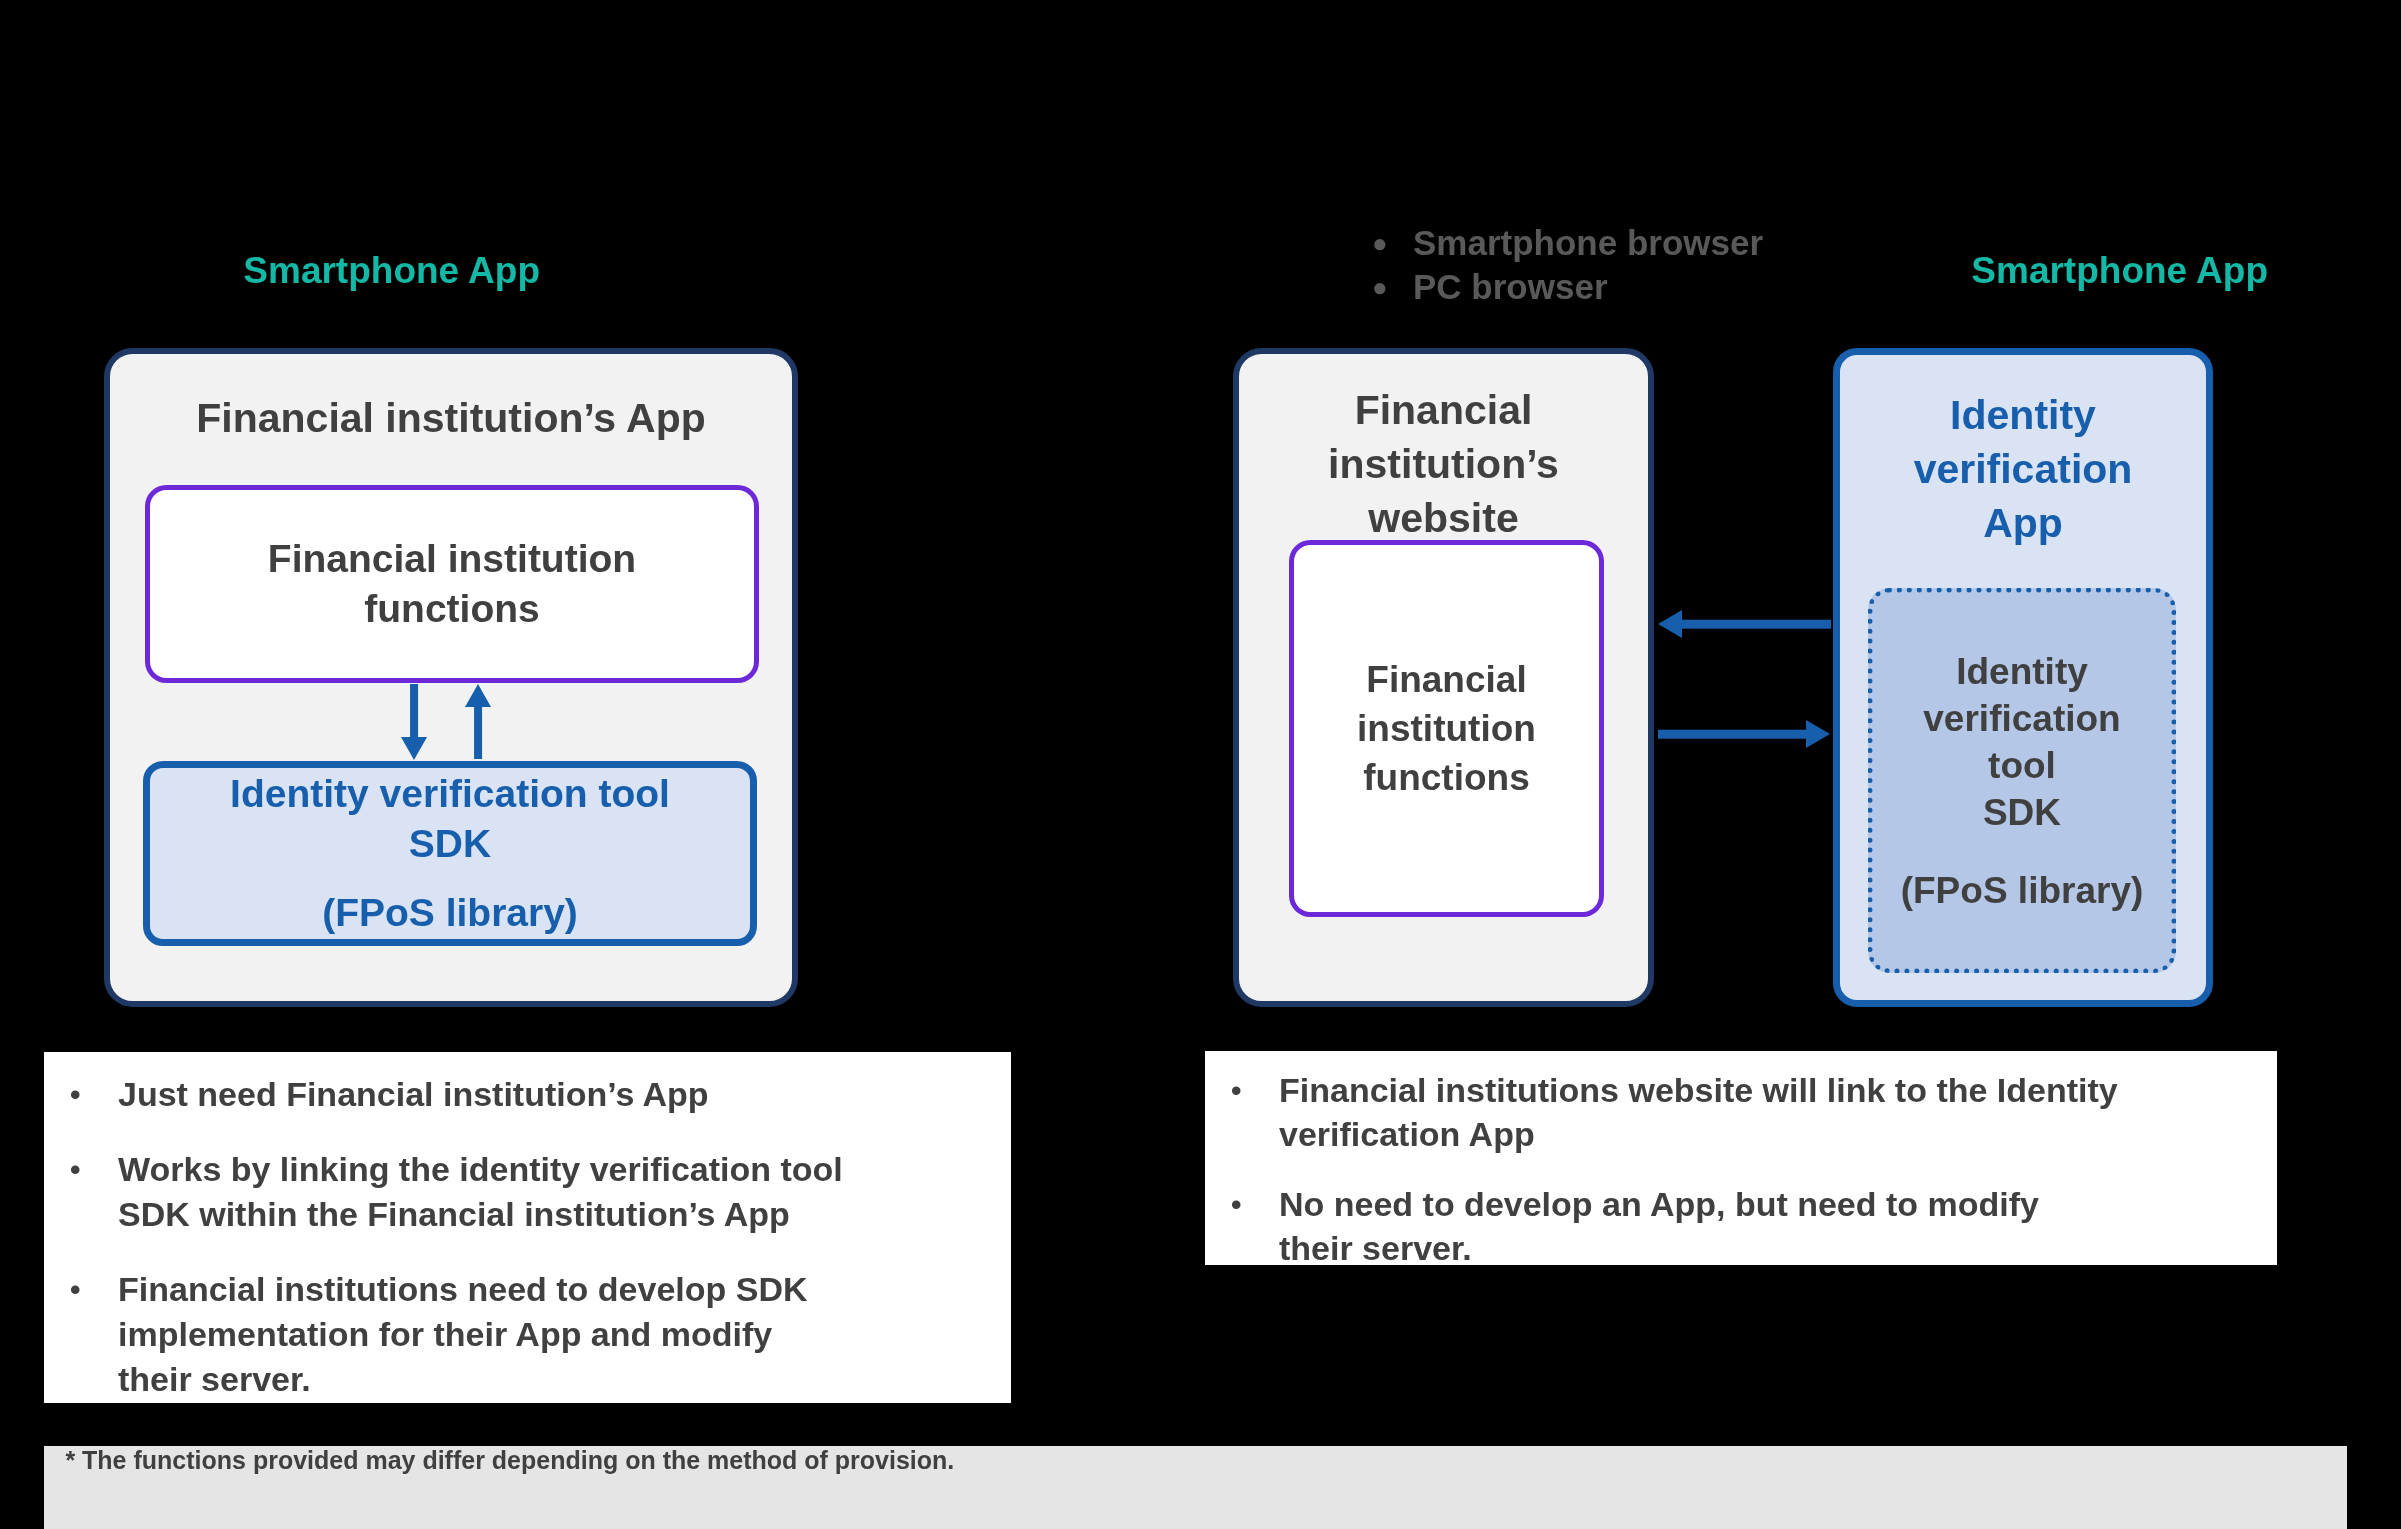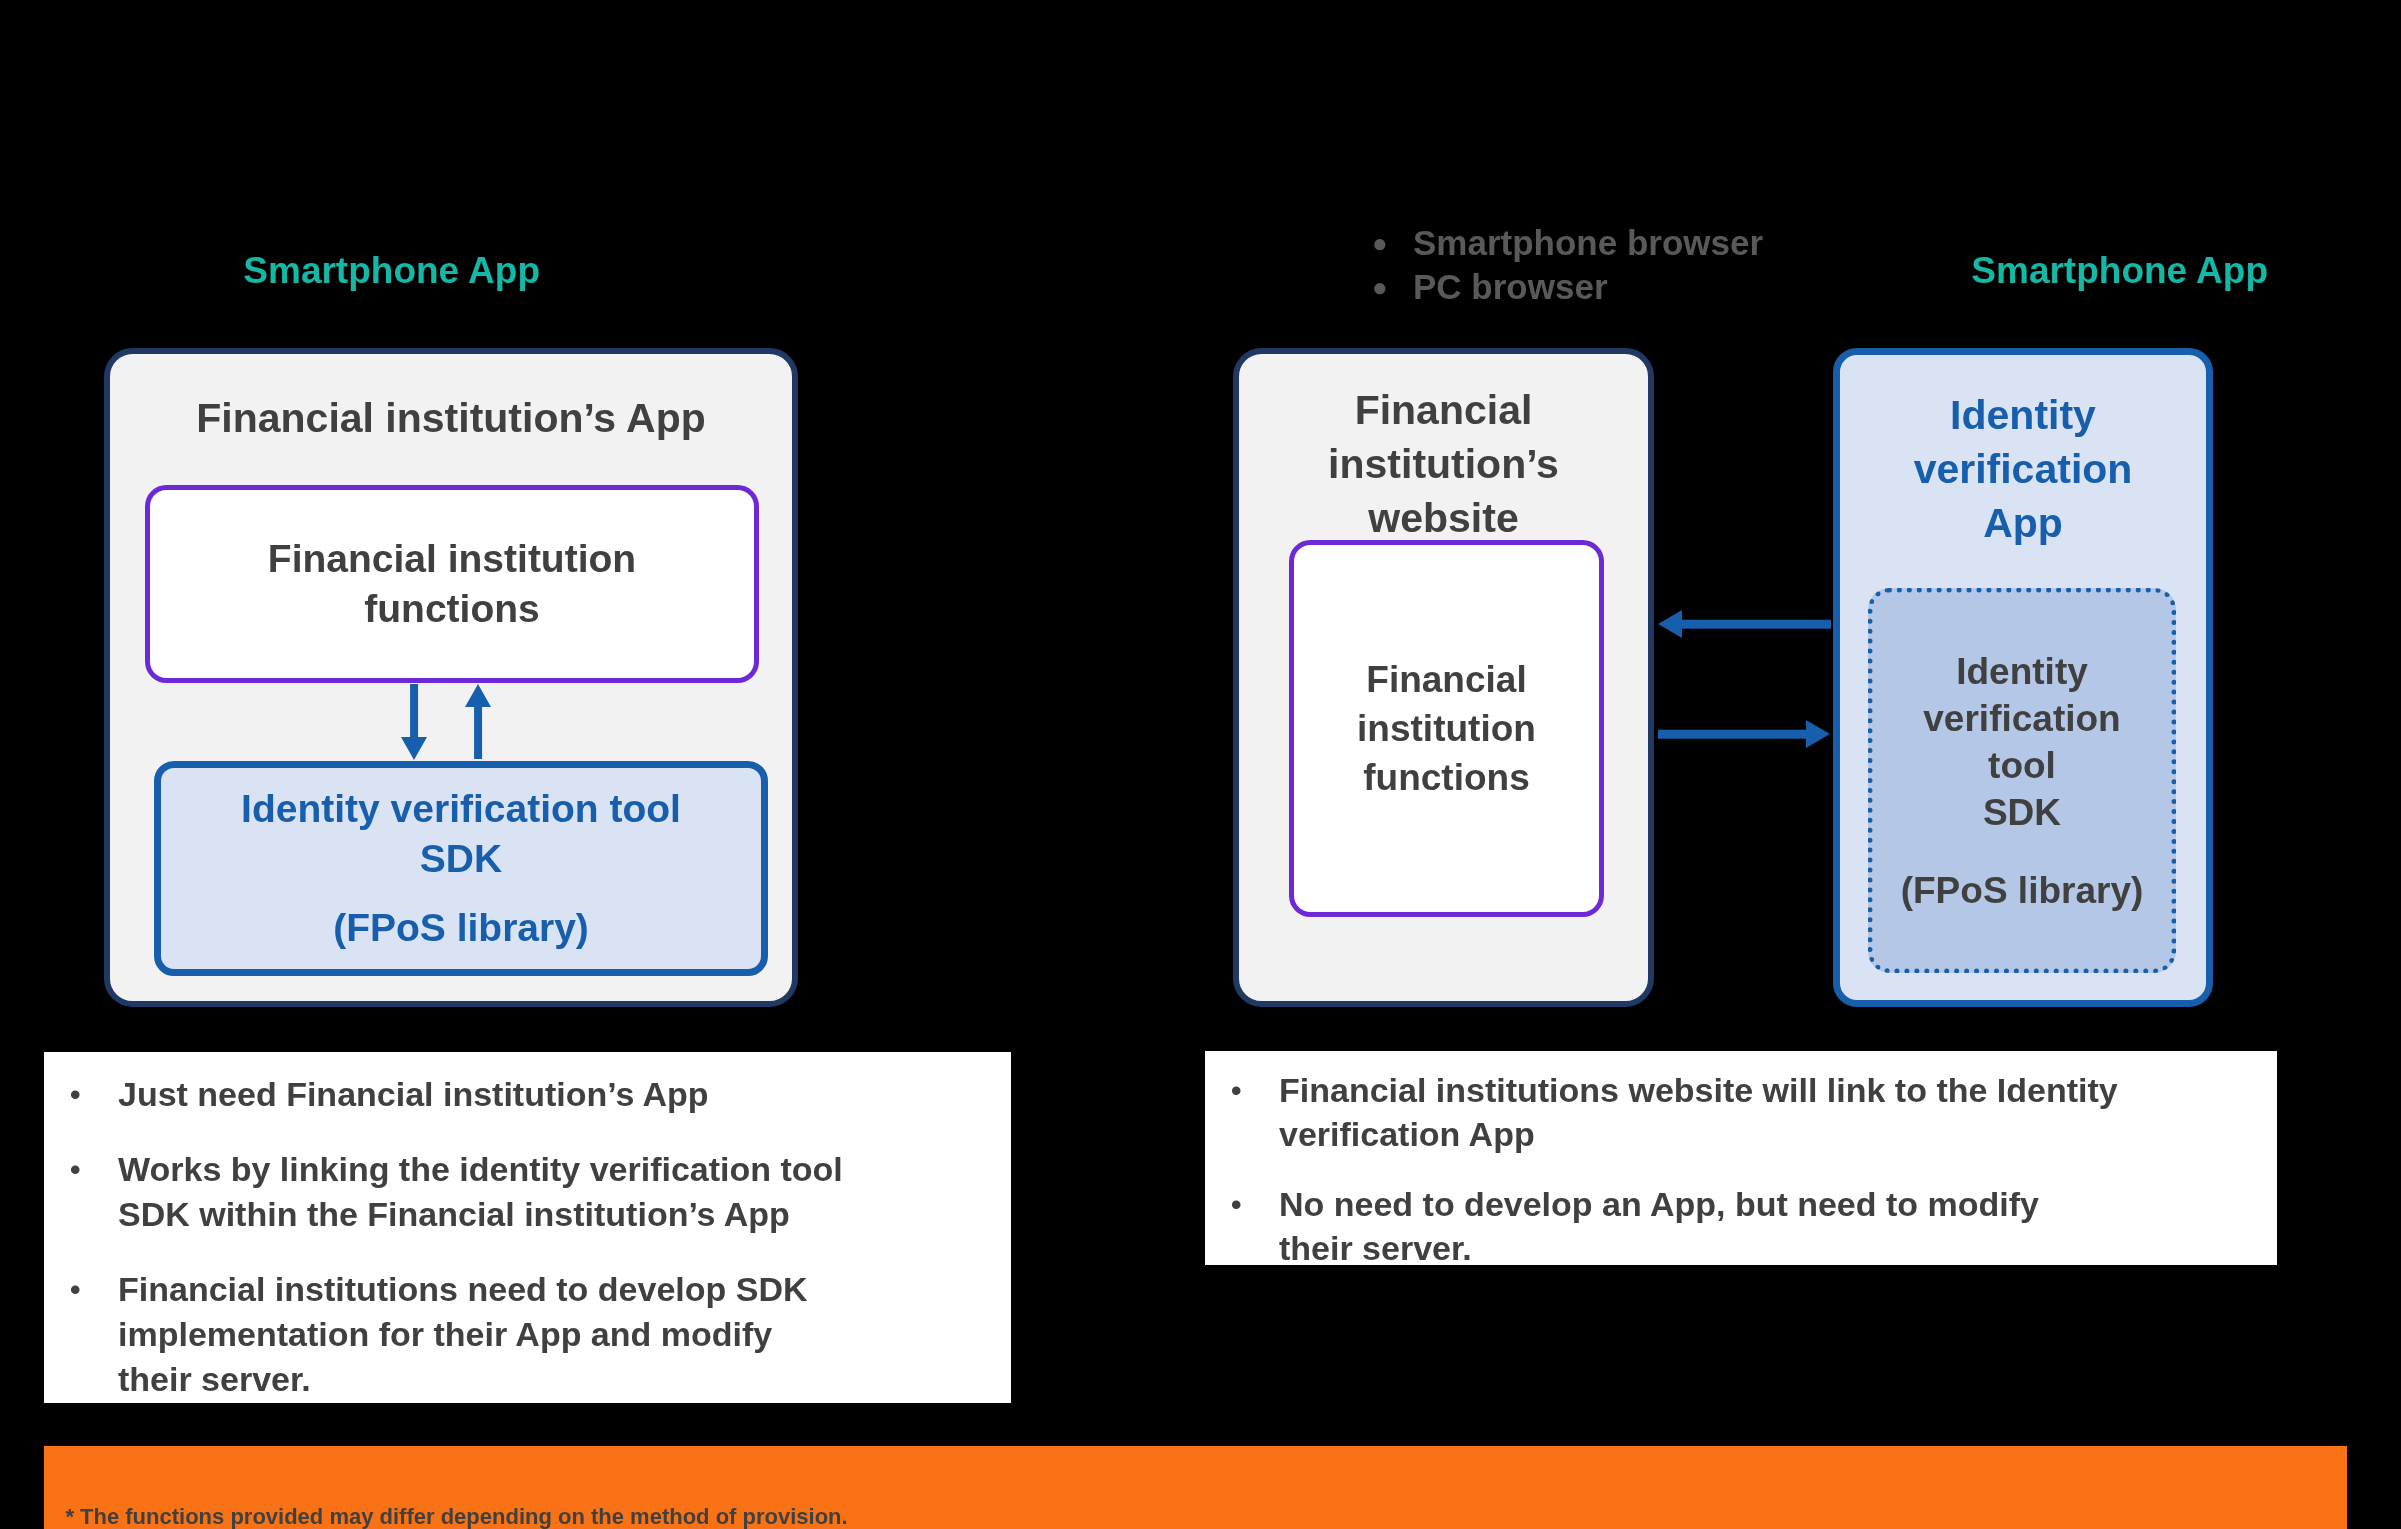--- a/index.html
+++ b/index.html
@@ -148,25 +148,25 @@
     line-height:45px;
   }
   .note-text{
     flex:1;
     font-size:34px;
     line-height:45px;
   }
   
   .footer{
     position:absolute;
-    background:#f97316;
-    color:#404040;
-    display:flex;align-items:flex-end;
-    box-sizing:border-box;
-    font-size:22px;
+    background:#e5e5e5;
+    color:#404040;
+    display:flex;align-items:flex-start;
+    box-sizing:border-box;
+    font-size:25px;
   }
 </style>
 </head>
 <body>
 
 <div class="slide">
 
 
   <div class="device-label" style="left:212px;top:250px;width:328px;">Smartphone App</div>
 
@@ -181,21 +181,21 @@
 
   <div class="v-arrow" style="left:401px;top:684px;height:76px;">
     <div class="shaft" style="top:0;height:54px;"></div>
     <div class="head-down"></div>
   </div>
   <div class="v-arrow" style="left:465px;top:684px;height:76px;">
     <div class="shaft" style="top:21.4px;height:54px;"></div>
     <div class="head-up"></div>
   </div>
 
-  <div class="sdk-left" style="left:154px;top:761px;width:614px;height:215px;">
+  <div class="sdk-left" style="left:143px;top:761px;width:614px;height:185px;">
     <div class="pre">Identity verification tool
 SDK</div>
     <div class="sub">(FPoS library)</div>
   </div>
 
   <div class="notes" style="left:44px;top:1052px;width:967px;height:351px;padding-top:20px;">
     <div class="note-item" style="margin-bottom:30px;">
       <div class="note-bullet">•</div>
       <div class="note-text pre">Just need Financial institution’s App</div>
     </div>

